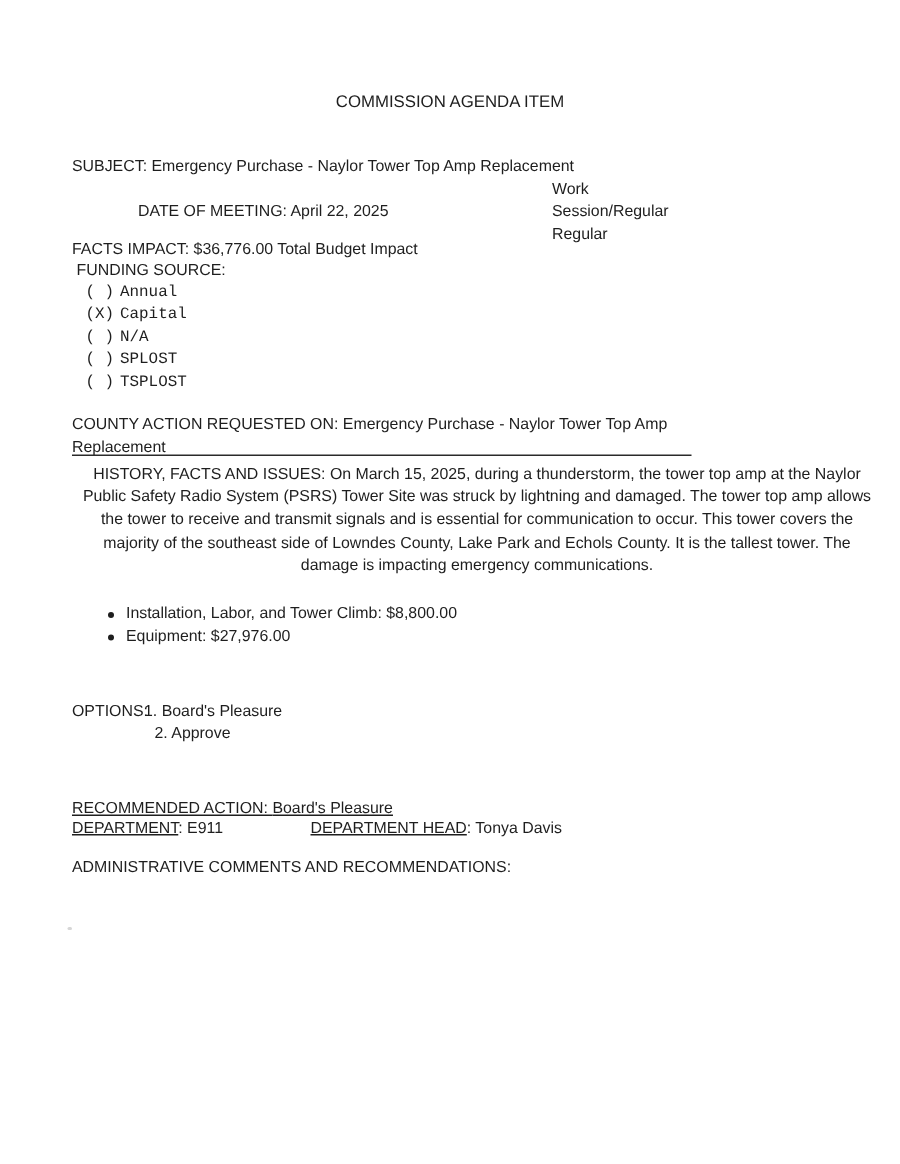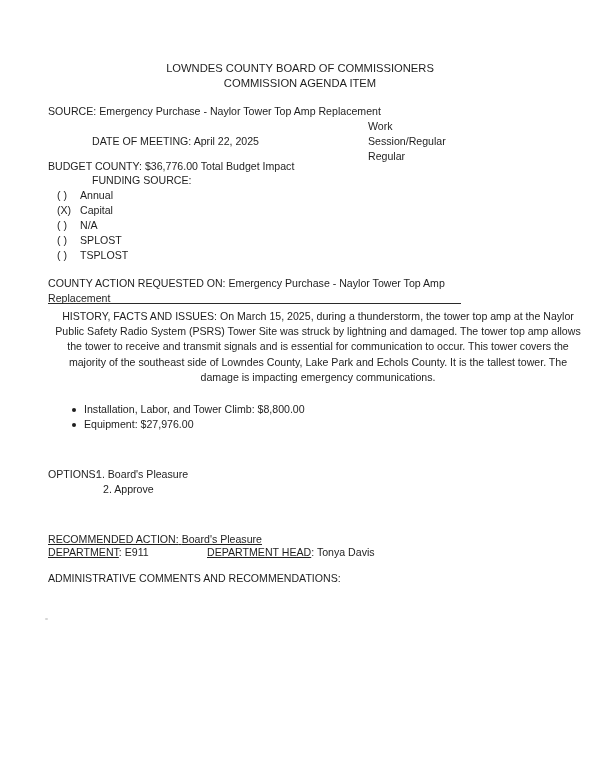--- a/index.html
+++ b/index.html
@@ -57,62 +57,62 @@
       position: absolute;
       left: 0; top: 6px;
       width: 4px; height: 4px;
       border-radius: 50%;
       background: #1e1e1e;
     }
     .fund-row {
       position: absolute;
       left: 57px;
       white-space: nowrap;
+      font-family: Liberation Mono, monospace;
     }
     .fund-row .mark {
       display: inline-block;
       width: 23px;
     }
     .speck {
       position: absolute;
       left: 45px; top: 618px;
       width: 3px; height: 2px;
       background: #d6d6d6;
       border-radius: 1px;
     }
   </style>
 </head>
 <body>
 
 <div class="header">
-  <div>LOWNDES COUNTY BOARD OF COMMISSIONERS</div>
   <div>COMMISSION AGENDA ITEM</div>
 </div>
 
 <div class="abs" style="left:48px; top:104px;">
-  <span>SOURCE:</span>
+  <span>SUBJECT:</span>
   <span>Emergency Purchase - Naylor Tower Top Amp Replacement</span>
 </div>
 
 <div class="abs" style="left:48px; top:134px;margin-left:44px;">
   <span>DATE OF MEETING:</span>
   <span>April 22, 2025</span>
 </div>
 <div class="abs" style="left:368px; top:119px;">
   <div>Work</div>
   <div>Session/Regular</div>
   <div>Regular</div>
 </div>
 
 <div class="abs" style="left:48px; top:159px;">
-  <span>BUDGET COUNTY:</span>
+  <span>FACTS IMPACT:</span>
   <span>$36,776.00 Total Budget Impact</span>
 </div>
 
-<div class="abs" style="left:51px; top:173px;margin-left:41px;">FUNDING SOURCE:</div>
+<div class="abs" style="left:51px; top:173px;">FUNDING SOURCE:</div>
 
 <div class="fund-row" style="top:188px;">
   <span class="mark">( )</span><span>Annual</span>
 </div>
 <div class="fund-row" style="top:203px;">
   <span class="mark">(X)</span><span>Capital</span>
 </div>
 <div class="fund-row" style="top:218px;">
   <span class="mark">( )</span><span>N/A</span>
 </div>

